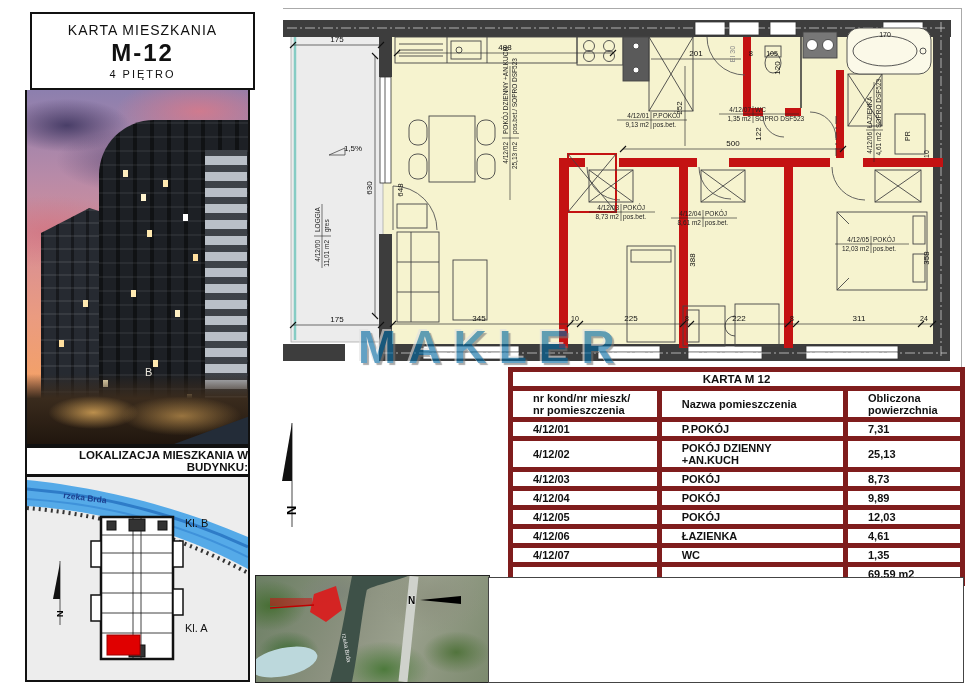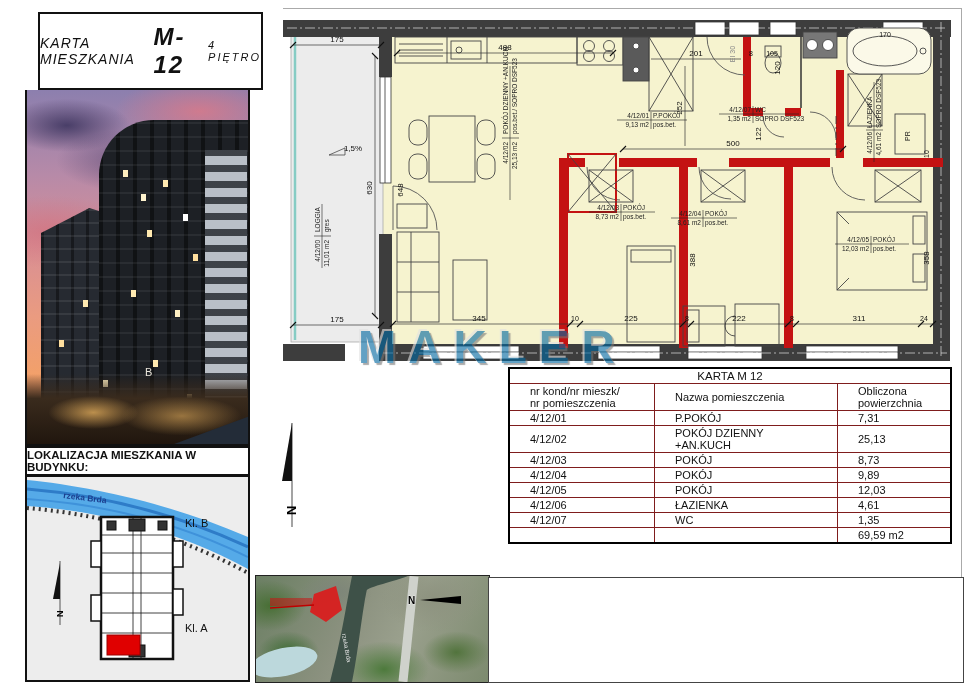--- a/index.html
+++ b/index.html
@@ -1,21 +1,21 @@
 <!DOCTYPE html>
 <html><head>
 <meta charset="utf-8">
 <style>
   html,body{margin:0;padding:0;background:#fff;}
   .page{position:relative;width:965px;height:683px;background:#fff;overflow:hidden;
         font-family:"Liberation Sans",sans-serif;color:#111;}
   .abs{position:absolute;}
   
-  .header-box{left:38px;top:12px;width:221px;height:74px;border:2px solid #111;background:#fff;
-              display:flex;flex-direction:row;align-items:center;justify-content:center;font-style:italic;}
+  .header-box{left:30px;top:12px;width:221px;height:74px;border:2px solid #111;background:#fff;
+              display:flex;flex-direction:column;align-items:center;justify-content:center;}
   .h-title{font-size:14px;letter-spacing:1px;}
   .h-unit{font-size:24px;font-weight:bold;letter-spacing:2px;margin:1px 12px;}
   .h-floor{font-size:11px;letter-spacing:2px;}
   .photo{left:25px;top:90px;width:221px;height:354px;border:2px solid #111;border-top:0;overflow:hidden;
          background:
            radial-gradient(90px 38px at 18% 10%, rgba(58,50,92,.85), transparent 70%),
            radial-gradient(120px 48px at 78% 6%, rgba(226,120,132,.75), transparent 70%),
            radial-gradient(110px 45px at 48% 20%, rgba(74,62,105,.6), transparent 70%),
            radial-gradient(140px 55px at 88% 32%, rgba(242,150,118,.55), transparent 72%),
            radial-gradient(120px 50px at 10% 40%, rgba(210,95,110,.45), transparent 72%),
@@ -35,25 +35,25 @@
                  8px 120px #ffe9b0,52px 140px #fff0c4,-40px 130px #ffe9b0,-64px 170px #ffdf9e,
                  30px 190px #ffe9b0,-20px 210px #fff0c4,64px 224px #ffe9b0;}
   .photo-base{position:absolute;left:0;bottom:0;width:100%;height:70px;
       background:radial-gradient(60px 22px at 30% 55%, rgba(222,170,90,.8), transparent 75%),
                  radial-gradient(80px 26px at 70% 60%, rgba(222,170,90,.6), transparent 75%),
                  linear-gradient(180deg,rgba(40,30,22,0) 0,#3a2b1d 35%,#20160e 100%);}
   .photo-water{position:absolute;right:0;bottom:0;width:90px;height:34px;background:#232c38;
       clip-path:polygon(18% 100%,100% 20%,100% 100%);}
   .b-letter{position:absolute;left:118px;top:276px;color:#e8e4da;font-size:11px;}
   .loc-bar{left:25px;top:446px;width:221px;height:26px;border:2px solid #111;background:#fff;
-           display:flex;align-items:center;justify-content:center;font-size:11.5px;font-weight:bold;}
+           display:flex;align-items:center;justify-content:center;font-size:11.5px;font-weight:bold;text-align:right;}
   .loc-diagram{left:25px;top:476px;width:221px;height:203px;border:2px solid #111;border-top-width:1px;background:#ededed;}
   
   .area-table{left:508px;top:367px;border-collapse:collapse;background:#fff;font-size:11px;}
-  .area-table td,.area-table th{border:1px solid #7f1d1d;padding:1px 20px;font-weight:normal;text-align:left;}
+  .area-table td,.area-table th{border:5px solid #7f1d1d;padding:1px 20px;font-weight:bold;text-align:left;}
   .area-table{border:2px solid #000;}
   .t-title{text-align:center !important;font-size:11.5px;}
   .area-table th{text-align:left;}
   .pre{white-space:pre-line;}
   .c1{width:104px;} .c2{width:142px;} .c3{width:72px;}
   
   .watermark{left:358px;top:320px;font-size:46px;font-weight:bold;letter-spacing:12px;
              color:#0369a1;opacity:.62;text-shadow:-2px -2px 0 #e2e2e2,2px 2px 1px #777;z-index:5;}
   .aerial{left:255px;top:575px;width:233px;height:106px;border:1px solid #222;overflow:hidden;
       background:

